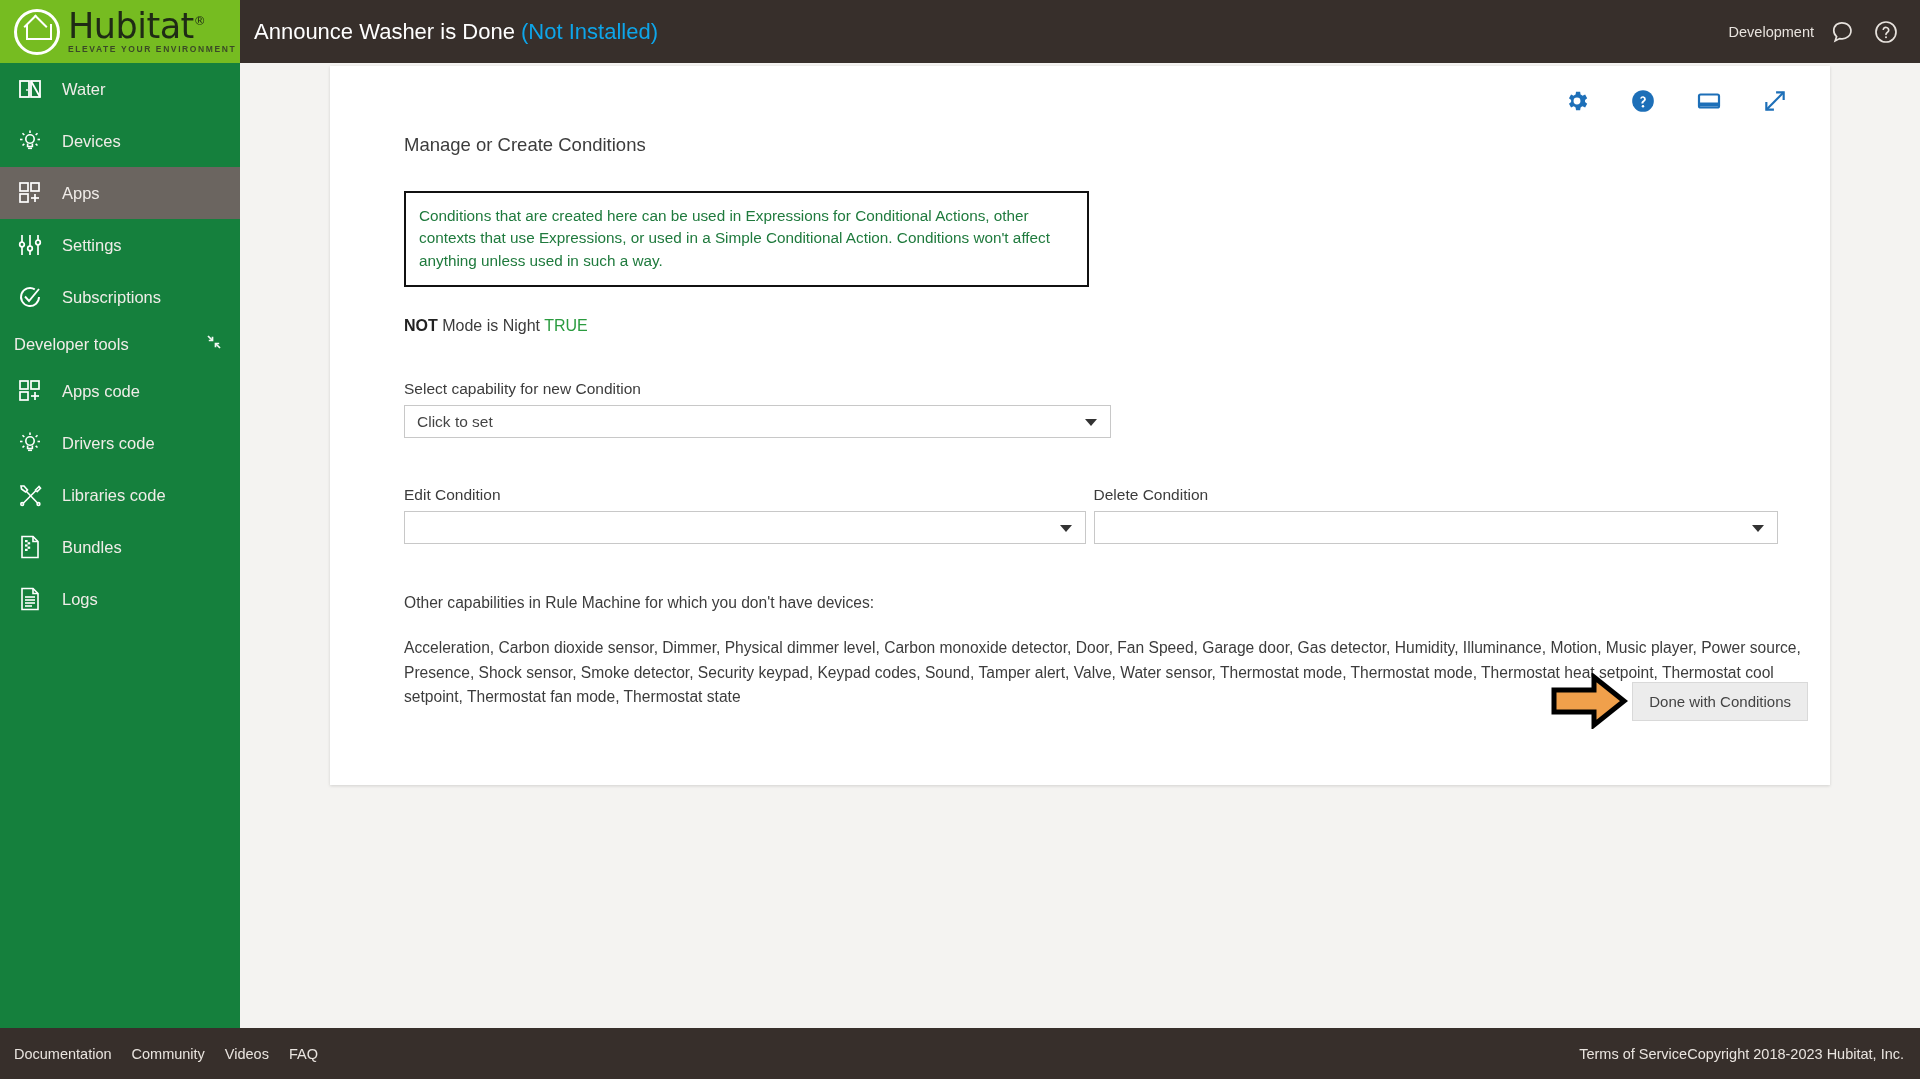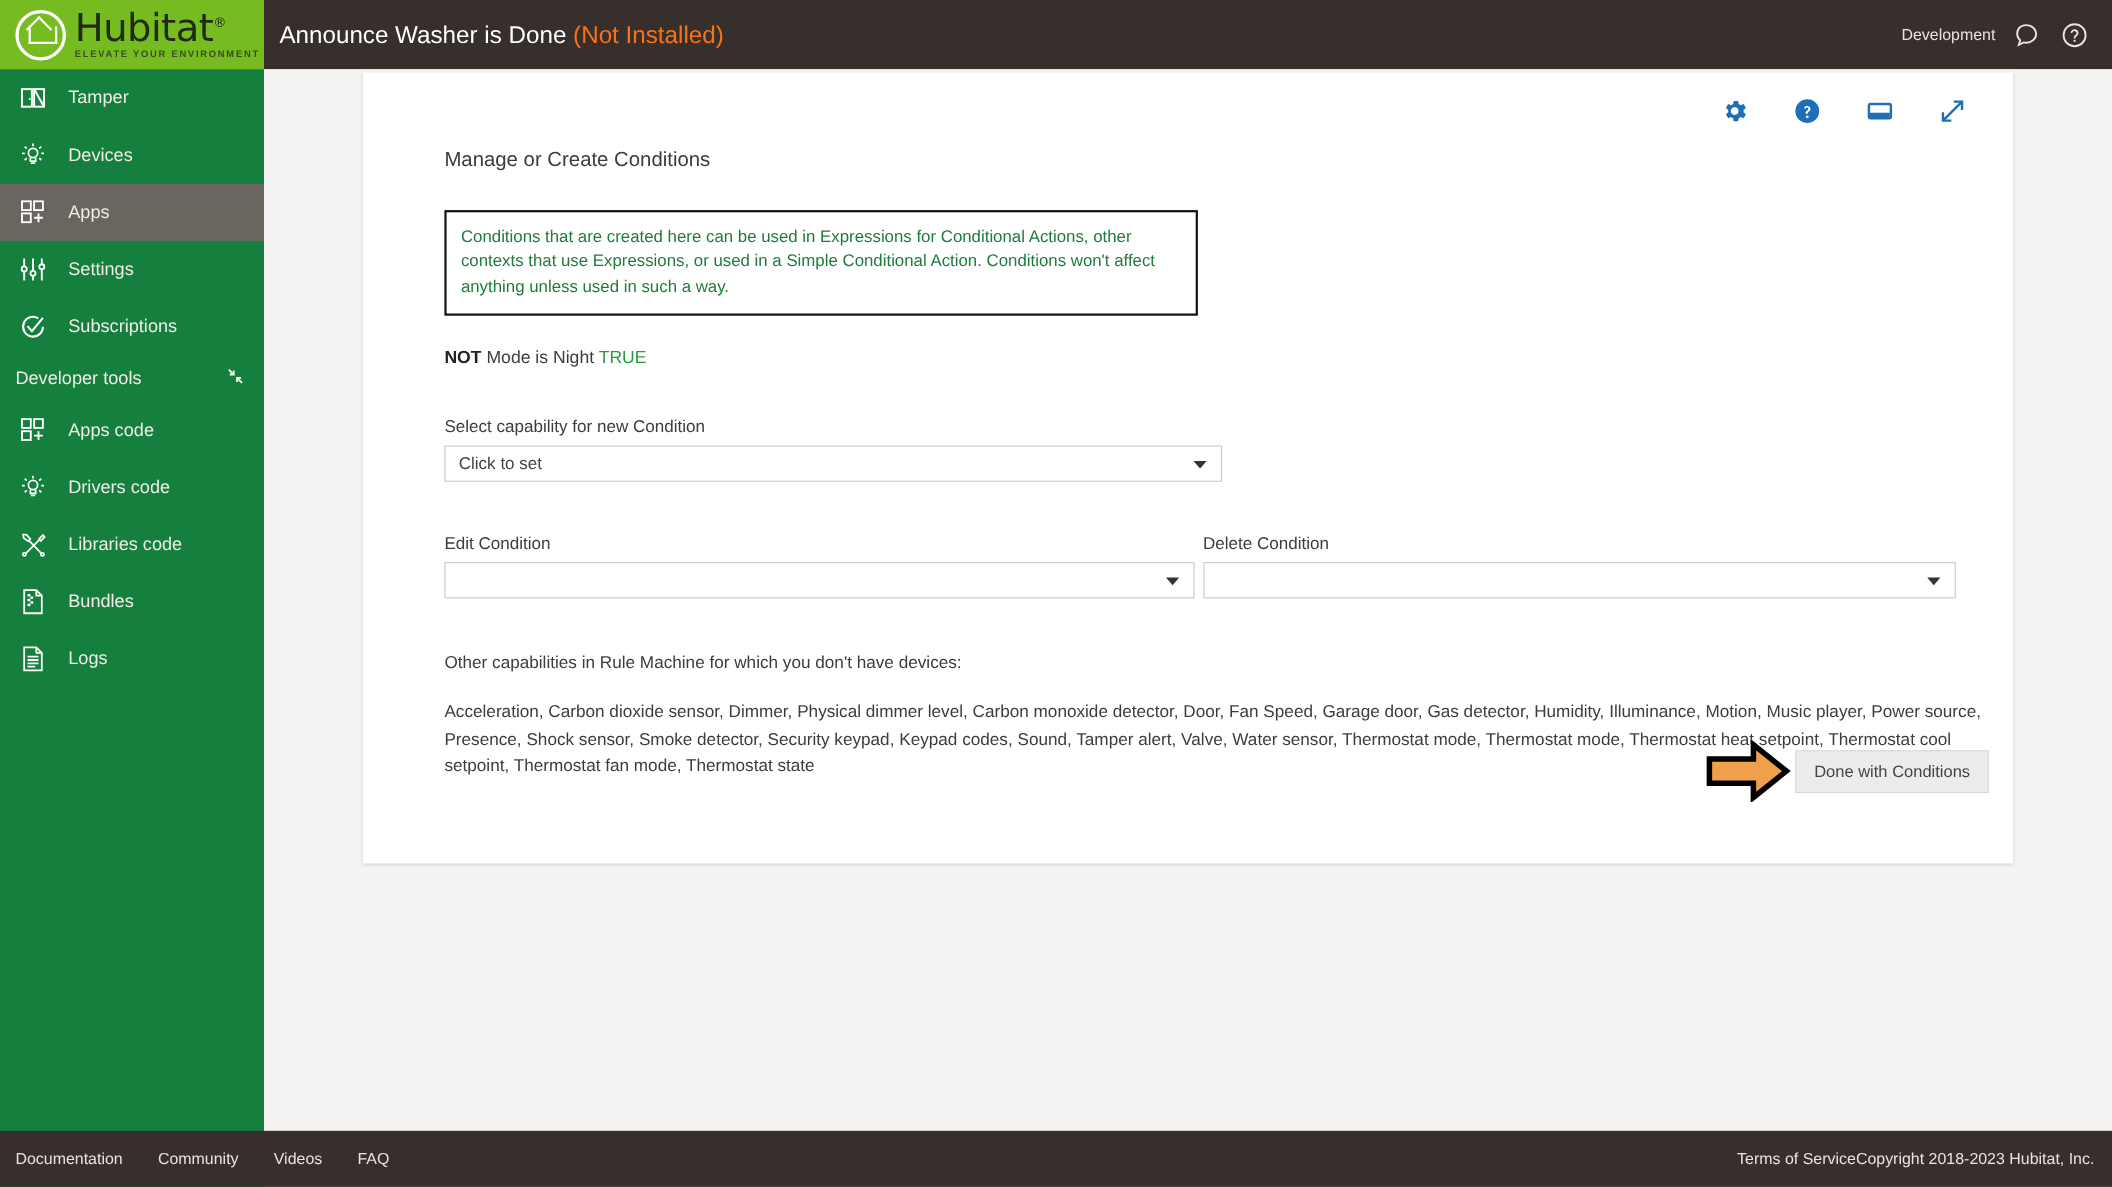--- a/index.html
+++ b/index.html
@@ -69,21 +69,21 @@
   
   #header {
     position: absolute; left: 240px; top: 0;
     width: 1680px; height: 63px; background: #372f2b;
     display: flex; align-items: center;
   }
   #page-title-wrap {
     margin-left: 14px; font-size: 22px; color: #ffffff;
     white-space: nowrap;
   }
-  #page-title-wrap .notinst { color: #f97316; }
+  #page-title-wrap .notinst { color: #0ea5e9; }
   #header-right {
     margin-left: auto; margin-right: 22px;
     display: flex; align-items: center; gap: 18px;
   }
   #header-right .env { color: #e8e3de; font-size: 14.5px; }
   .hdr-ico { width: 24px; height: 24px; cursor: pointer; }
 
   
   #main {
     position: absolute; left: 240px; top: 63px;
@@ -167,21 +167,21 @@
     cursor: pointer; min-width: 140px; text-align: right;
   }
 
   
   #footer {
     position: absolute; left: 0; bottom: 0;
     width: 1920px; height: 51px; background: #372f2b;
     display: flex; align-items: center;
   }
   #footer-left {
-    margin-left: 14px; display: flex; gap: 32px;
+    margin-left: 14px; display: flex; gap: 20px;
   }
   #footer-right {
     margin-left: auto; margin-right: 16px;
     display: flex; align-items: flex-start;
   }
   #footer a, .foot-link {
     color: #e9e4df; font-size: 14.5px; text-decoration: none;
     cursor: pointer;
   }
   .foot-static { color: #e9e4df; font-size: 14.5px; }
@@ -203,21 +203,21 @@
 
     <div class="nav-item">
       <span class="ico">
         <svg width="24" height="22" viewBox="0 0 24 22" fill="none" stroke="#fff" stroke-width="1.8">
           <rect x="2" y="3" width="9" height="16"></rect>
           <rect x="13" y="3" width="9" height="16"></rect>
           <line x1="13" y1="3" x2="22" y2="19"></line>
           <circle cx="9" cy="12" r="0.9" fill="#fff" stroke="none"></circle>
         </svg>
       </span>
-      <span>Tamper</span>
+      <span>Water</span>
     </div>
 
     <div class="nav-item">
       <span class="ico">
         <svg width="24" height="24" viewBox="0 0 24 24" fill="none" stroke="#fff" stroke-width="1.6">
           <circle cx="12" cy="10" r="4.2"></circle>
           <path d="M9.6 14.4 L9.6 17.5 L14.4 17.5 L14.4 14.4"></path>
           <line x1="12" y1="1.5" x2="12" y2="4"></line>
           <line x1="4.5" y1="4.2" x2="6.3" y2="6"></line>
           <line x1="19.5" y1="4.2" x2="17.7" y2="6"></line>

